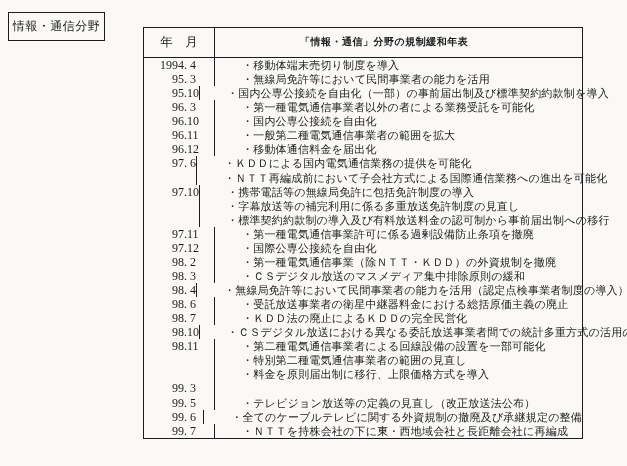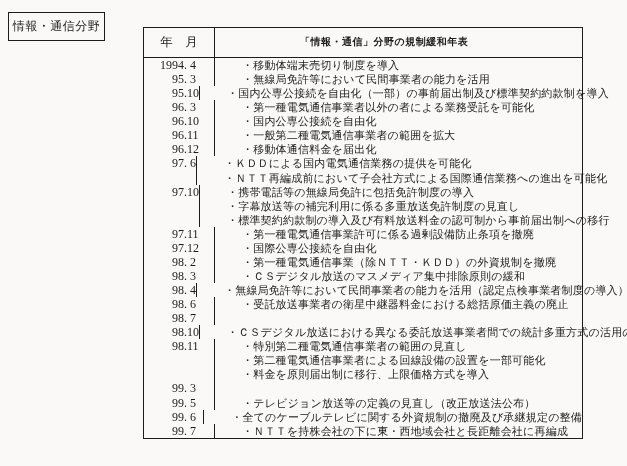--- a/index.html
+++ b/index.html
@@ -212,34 +212,37 @@
 
   <div class="row">
     <div class="cell-ym"><span class="ym-y">98.</span><span class="ym-m"> 6</span></div>
     <div class="cell-items">
           <div class="item-line">・受託放送事業者の衛星中継器料金における総括原価主義の廃止</div>
         </div>
   </div>
 
   <div class="row">
     <div class="cell-ym"><span class="ym-y">98.</span><span class="ym-m"> 7</span></div>
+    <div class="cell-items">
+          <div class="item-line">・ＫＤＤ法の廃止によるＫＤＤの完全民営化</div>
+        </div>
   </div>
 
   <div class="row">
     <div class="cell-ym"><span class="ym-y">98.</span><span class="ym-m">10</span></div>
     <div class="cell-items">
           <div class="item-line">・ＣＳデジタル放送における異なる委託放送事業者間での統計多重方式の活用の可能化</div>
         </div>
   </div>
 
   <div class="row">
     <div class="cell-ym"><span class="ym-y">98.</span><span class="ym-m">11</span></div>
     <div class="cell-items">
+          <div class="item-line">・第二種電気通信事業者による回線設備の設置を一部可能化</div>
           <div class="item-line">・特別第二種電気通信事業者の範囲の見直し</div>
-          <div class="item-line">・第二種電気通信事業者による回線設備の設置を一部可能化</div>
           <div class="item-line">・料金を原則届出制に移行、上限価格方式を導入</div>
         </div>
   </div>
 
   <div class="row">
     <div class="cell-ym"><span class="ym-y">99.</span><span class="ym-m"> 3</span></div>
   </div>
 
   <div class="row">
     <div class="cell-ym"><span class="ym-y">99.</span><span class="ym-m"> 5</span></div>

